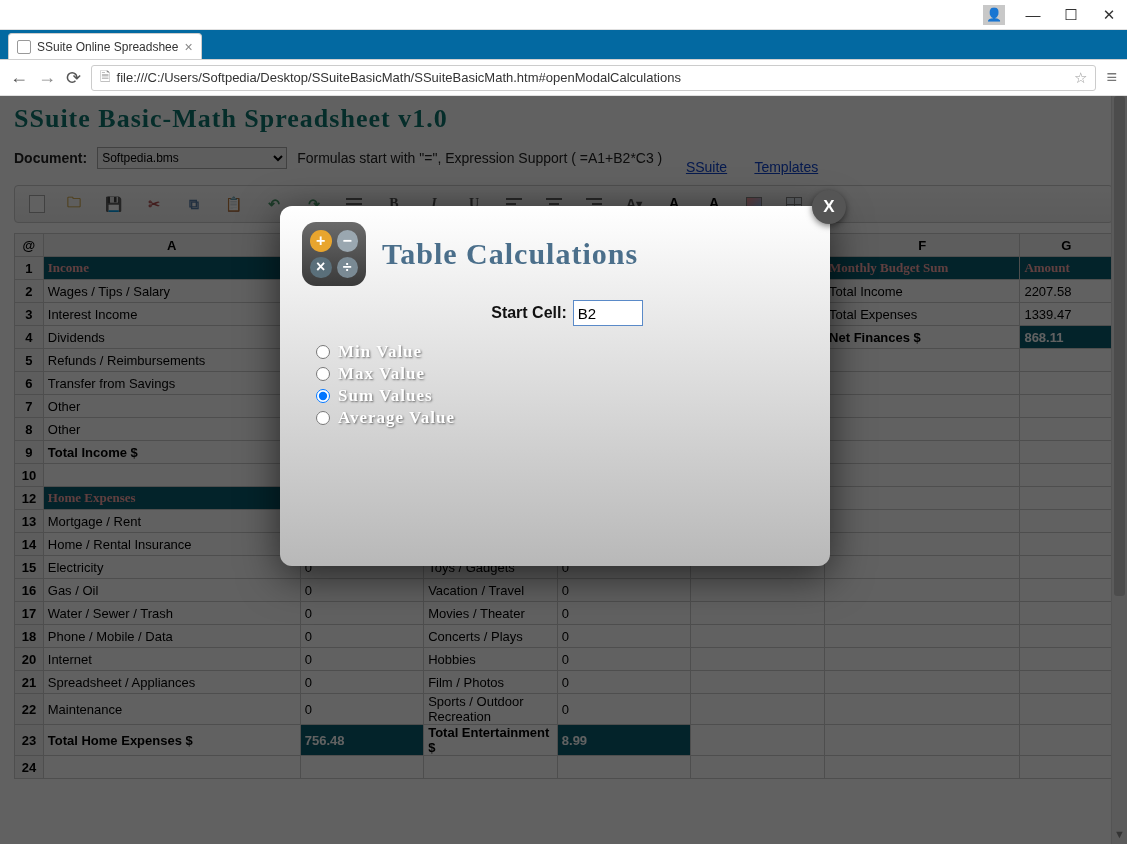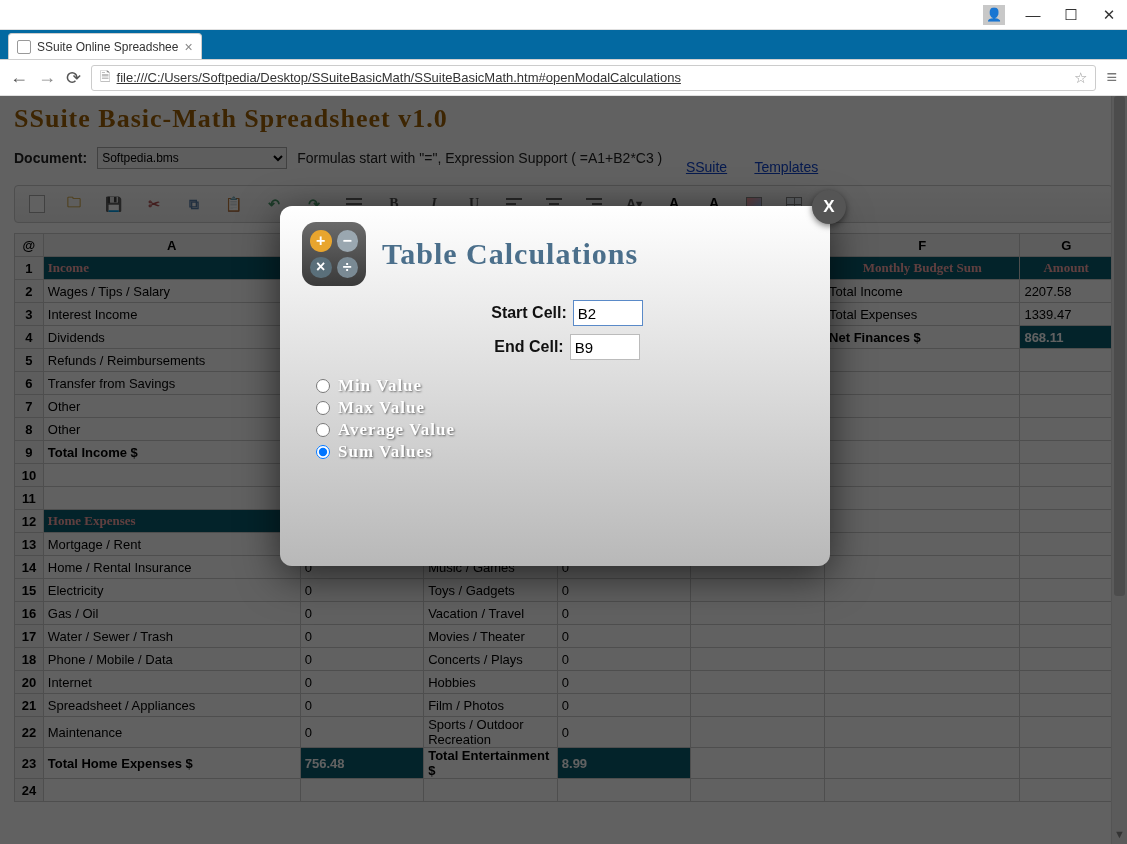--- a/index.html
+++ b/index.html
@@ -49,35 +49,35 @@
   padding: 0 10px; border-bottom: 1px solid #e0e0e0;
 }
 .navbtn { color: #888; font-size: 18px; cursor: pointer; }
 .navbtn.active { color: #555; }
 .urlbox {
   flex: 1; height: 26px; border: 1px solid #ccc;
   border-radius: 3px; padding: 0 8px;
   display: flex; align-items: center; gap: 6px;
 }
 .urlbox .page-icon { color:#888; font-size:13px; }
-.urlbox .urltext { flex:1; color:#333; font-size:13px;text-decoration:underline; }
+.urlbox .urltext { flex:1; color:#333; font-size:13px; }
 .urlbox .star { color:#999; font-size:15px; cursor:pointer; }
 .menu-btn { color:#777; font-size:18px; cursor:pointer; }
 
 .viewport {
   position: relative; height: calc(844px - 30px - 30px - 36px);
   overflow: hidden;
 }
 .page {
   padding: 8px 14px 0 14px;
   background: #fff;
 }
 .apptitle {
   font-family: "Comic Sans MS", cursive;
-  font-weight: bold; color: #a16207;
+  font-weight: bold; color: #0f766e;
   font-size: 26px; letter-spacing: 1px;
 }
 .docrow {
   margin-top: 6px; display: flex; align-items: center; gap: 10px;
   color: #222;
 }
 .docrow b { font-size: 14px; }
 .docrow select {
   width: 190px; height: 22px; font-size: 12px;
   border:1px solid #aaa; background:#f7f7f7;
@@ -135,21 +135,21 @@
 }
 .sheet thead th {
   background: #f3f3f3; text-align:center; font-weight:bold;
 }
 .sheet .rowhdr {
   background: #f3f3f3; text-align:center; font-weight:bold; width:28px;
 }
 .colA{width:250px;} .colB{width:120px;} .colC,.colD,.colE{width:130px;}
 .colF{width:190px;} .colG{width:90px;}
 .hdr-teal { background:#0a5e70; color:#fca5a5; font-family:"Comic Sans MS",cursive; font-weight:bold; font-size:14px; }
-.hdr-teal.center{ text-align:center; }
+.hdr-teal.center{ }
 .num { text-align:right; }
 .bold-right { text-align:right; font-weight:bold; padding-right:6px; }
 .total-pill { background:#0a5e70; color:#fff; text-align:center; font-weight:bold; }
 
 .scrollbar-v {
   position:absolute; right:0; top:0; bottom:0; width:16px;
   background:#f0f0f0; border-left:1px solid #ddd;
 }
 .scrollbar-v .thumb { position:absolute; left:2px; right:2px; top:0; height:500px; background:#c8c8c8; border-radius:3px; }
 .scrollbar-v .btn { position:absolute; left:0; right:0; height:16px; text-align:center; color:#888; font-size:11px; }
@@ -416,30 +416,20 @@
             <td class="bold-right">Total Income $</td>
             <td></td>
             <td></td>
             <td></td>
             <td></td>
             <td></td>
             <td></td>
           </tr>
           <tr>
             <td class="rowhdr">10</td>
-            <td></td>
-            <td></td>
-            <td></td>
-            <td></td>
-            <td></td>
-            <td></td>
-            <td></td>
-          </tr>
-          <tr>
-            <td class="rowhdr">11</td>
             <td></td>
             <td></td>
             <td></td>
             <td></td>
             <td></td>
             <td></td>
             <td></td>
           </tr>
           <tr>
             <td class="rowhdr">12</td>
@@ -580,36 +570,32 @@
           <div class="m">−</div>
           <div class="x">×</div>
           <div class="d">÷</div>
       </div>
       <div class="modal-title">Table Calculations</div>
     </div>
     <div class="field-row">
       <label>Start Cell:</label>
       <input value="B2" style="">
     </div>
-    <div class="field-row nob">
-      <label>End Cell:</label>
-      <input value="B9" style="">
-    </div>
     <div class="radios">
       <label>
           <input type="radio" name="calc" style="">
           <span>Min Value</span>
         </label>
       <label>
           <input type="radio" name="calc" style="">
           <span>Max Value</span>
         </label>
       <label>
+          <input type="radio" name="calc" checked="" style="">
+          <span>Sum Values</span>
+        </label>
+      <label>
           <input type="radio" name="calc" style="">
           <span>Average Value</span>
-        </label>
-      <label>
-          <input type="radio" name="calc" checked="" style="">
-          <span>Sum Values</span>
         </label>
     </div>
   </div>
 </div>
 
 </body></html>

